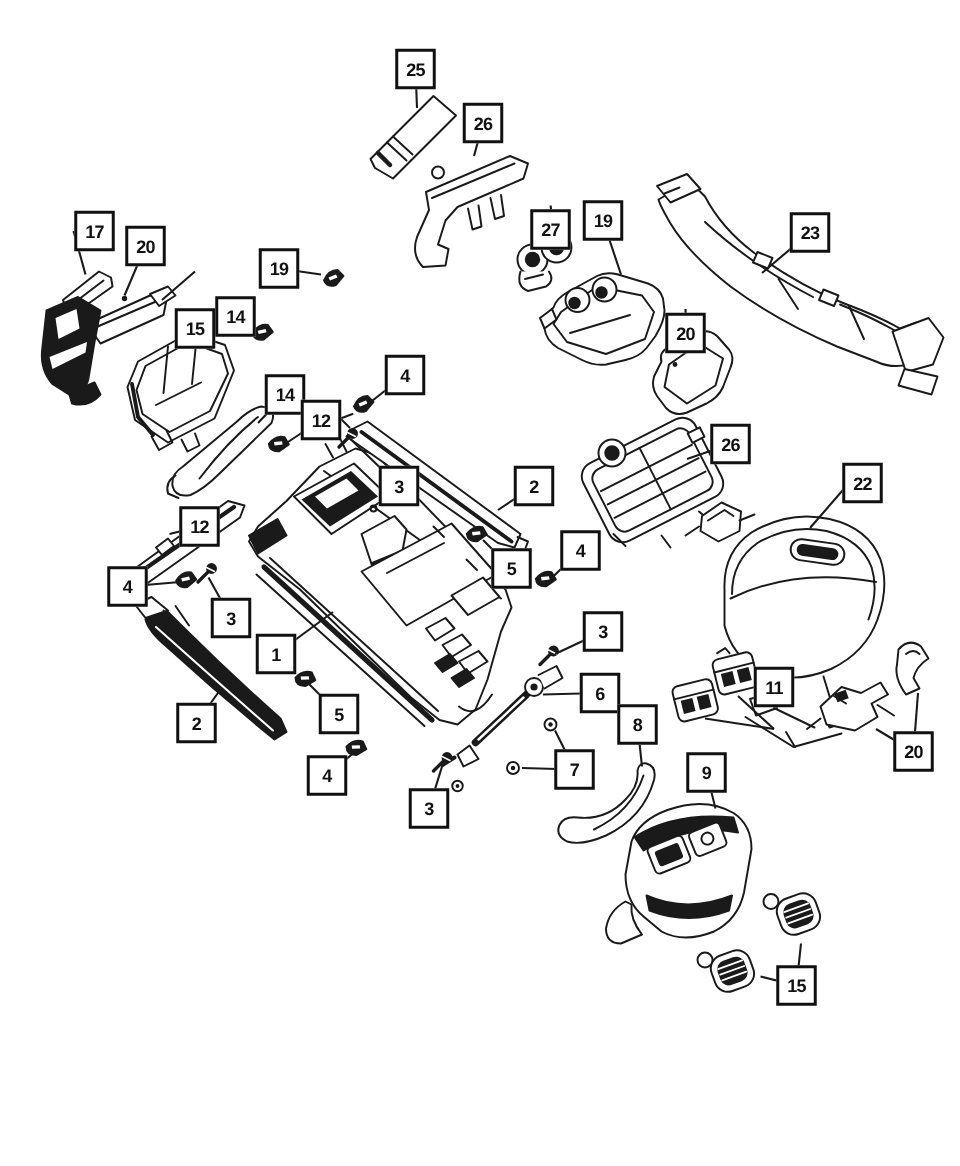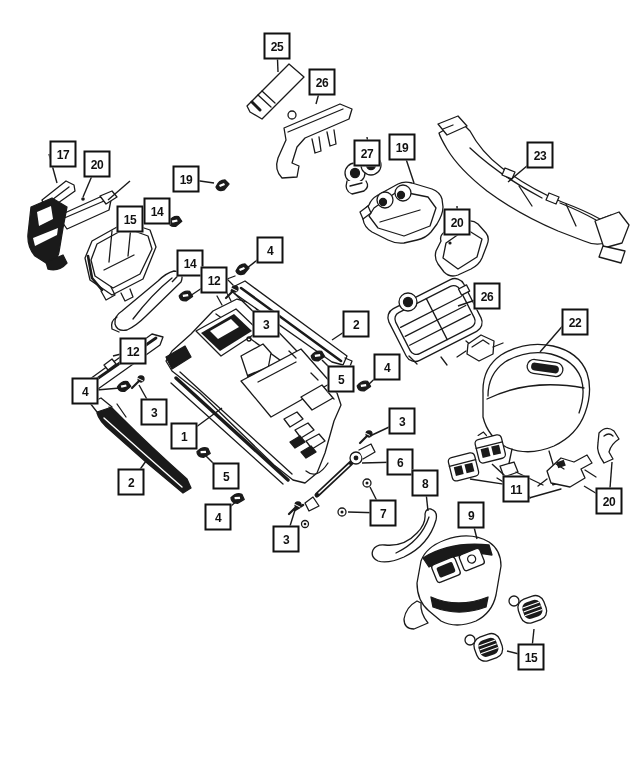--- a/index.html
+++ b/index.html
@@ -385,21 +385,21 @@
       <div class="callout" style="left: 226px; top: 476px; border-color: rgb(17, 17, 17);">5</div>
       <div class="callout" style="left: 131px; top: 482px; border-color: rgb(17, 17, 17);">2</div>
       <div class="callout" style="left: 356px; top: 324px; border-color: rgb(17, 17, 17);">2</div>
       <div class="callout" style="left: 487px; top: 296px; border-color: rgb(17, 17, 17);">26</div>
       <div class="callout" style="left: 542px; top: 322px; border-color: rgb(17, 17, 17); margin-left: 33px;">22</div>
       <div class="callout" style="left: 341px; top: 379px; border-color: rgb(17, 17, 17);">5</div>
       <div class="callout" style="left: 387px; top: 367px; border-color: rgb(17, 17, 17);">4</div>
       <div class="callout" style="left: 402px; top: 421px; border-color: rgb(17, 17, 17);">3</div>
       <div class="callout" style="left: 400px; top: 462px; border-color: rgb(17, 17, 17);">6</div>
       <div class="callout" style="left: 425px; top: 483px; border-color: rgb(17, 17, 17);">8</div>
-      <div class="callout" style="left: 516px; top: 489px; border-color: rgb(17, 17, 17); text-align: right;">11</div>
+      <div class="callout" style="left: 516px; top: 458px; border-color: rgb(17, 17, 17); text-align: right;">11</div>
       <div class="callout" style="left: 609px; top: 501px; border-color: rgb(17, 17, 17);">20</div>
       <div class="callout" style="left: 383px; top: 513px; border-color: rgb(17, 17, 17);">7</div>
       <div class="callout" style="left: 471px; top: 515px; border-color: rgb(17, 17, 17);">9</div>
       <div class="callout" style="left: 218px; top: 517px; border-color: rgb(17, 17, 17);">4</div>
       <div class="callout" style="left: 286px; top: 539px; border-color: rgb(17, 17, 17);">3</div>
       <div class="callout" style="left: 531px; top: 657px; border-color: rgb(17, 17, 17);">15</div>
     </div>
 
 </div>
 

